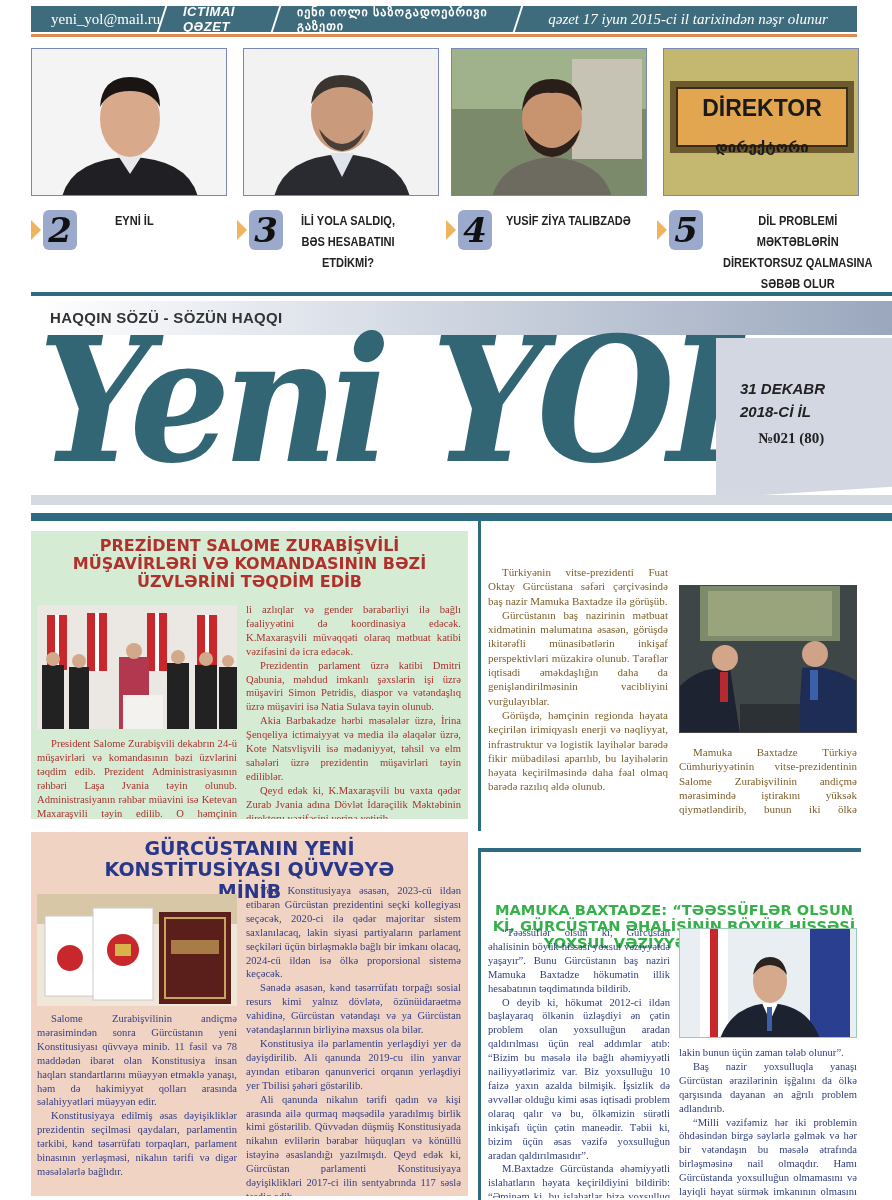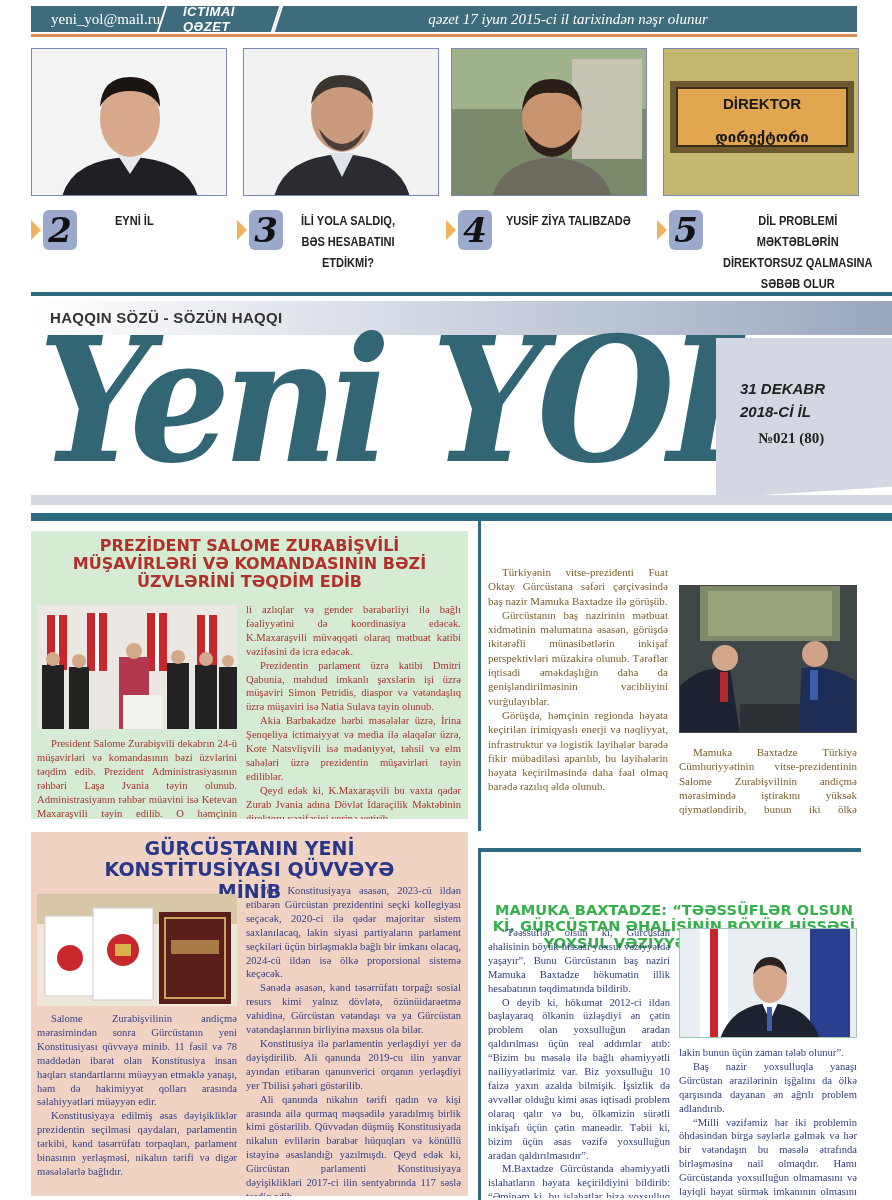--- a/index.html
+++ b/index.html
@@ -63,20 +63,21 @@
   .vline { position: absolute; left: 478px; width: 3px; background: #2e6b80; }
 </style>
 </head>
 <body>
 
 <div class="topbar">
   <div class="seg email">yeni_yol@mail.ru</div>
   <div class="slash"></div>
   <div class="seg ictimai">İCTİMAİ QƏZET</div>
   <div class="slash"></div>
+  <div class="seg geo">იენი იოლი საზოგადოებრივი გაზეთი</div>
   <div class="slash"></div>
   <div class="seg since">qəzet 17 iyun 2015-ci il tarixindən nəşr olunur</div>
 </div>
 <div class="orange-rule"></div>
 
 <div class="photo" style="left:31px;">
   <svg width="196" height="148" viewBox="0 0 196 148">
     <rect width="196" height="148" fill="#f4f4f4"></rect>
     <path d="M30 148 Q40 110 98 108 Q156 110 166 148Z" fill="#1f1f24"></path>
     <path d="M85 105 L98 125 L111 105Z" fill="#e8e8ea"></path>
@@ -101,21 +102,21 @@
     <rect x="120" y="10" width="70" height="100" fill="#c6c2b4"></rect>
     <path d="M40 148 Q50 112 100 108 Q150 112 160 148Z" fill="#6d6a60"></path>
     <ellipse cx="100" cy="70" rx="30" ry="38" fill="#c8936f"></ellipse>
     <path d="M70 62 Q72 30 100 30 Q128 30 130 62 Q122 42 100 44 Q78 42 70 62Z" fill="#2a1e18"></path>
     <path d="M72 80 Q100 118 128 80 Q122 106 100 108 Q78 106 72 80Z" fill="#2d211b"></path>
   </svg>
 </div>
 <div class="photo" style="left:663px; background:#c4b870;">
   <div style="position:absolute;left:6px;top:32px;width:184px;height:72px;background:#6c5a2e;"></div>
   <div style="position:absolute;left:12px;top:38px;width:172px;height:60px;background:#e2a650;border:2px solid #3a2d14;text-align:center;">
-    <div style="font-family:'Liberation Sans',sans-serif;font-weight:bold;font-size:15px;color:#1a1a1a;margin-top:6px;">DİREKTOR</div>
+    <div style="font-family:'Liberation Sans',sans-serif;font-weight:bold;font-size:23px;color:#1a1a1a;margin-top:6px;">DİREKTOR</div>
     <div style="font-family:'DejaVu Sans',sans-serif;font-weight:bold;font-size:15px;color:#1a1a1a;margin-top:16px;">დირექტორი</div>
   </div>
 </div>
 
 <div class="teaser" style="left:31px;">
   <div class="tri"></div>
   <div class="num">2</div>
   <div class="ttl" style="margin-left:38px;">EYNİ İL</div>
 </div>
 <div class="teaser" style="left:237px;">

